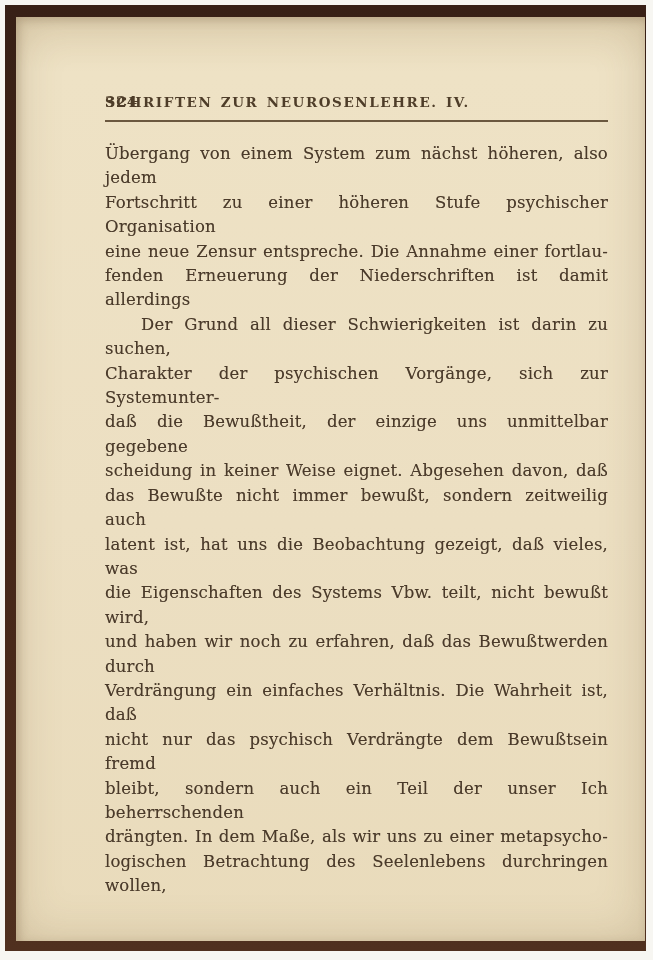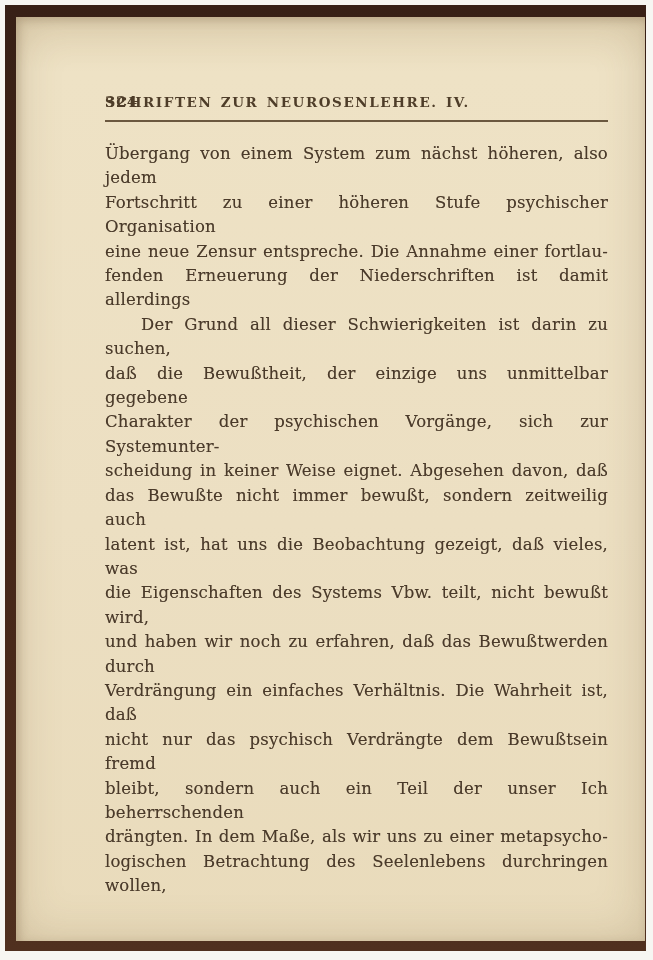--- a/index.html
+++ b/index.html
@@ -97,22 +97,22 @@
 
       <div class="para">
         <div class="line">Übergang von einem System zum nächst höheren, also jedem</div>
         <div class="line">Fortschritt zu einer höheren Stufe psychischer Organisation</div>
         <div class="line">eine neue Zensur entspreche. Die Annahme einer fortlau-</div>
         <div class="line">fenden Erneuerung der Niederschriften ist damit allerdings</div>
       </div>
 
       <div class="para">
         <div class="line indent">Der Grund all dieser Schwierigkeiten ist darin zu suchen,</div>
+        <div class="line">Charakter der psychischen Vorgänge, sich zur Systemunter-</div>
         <div class="line">daß die Bewußtheit, der einzige uns unmittelbar gegebene</div>
-        <div class="line">Charakter der psychischen Vorgänge, sich zur Systemunter-</div>
         <div class="line">scheidung in keiner Weise eignet. Abgesehen davon, daß</div>
         <div class="line">das Bewußte nicht immer bewußt, sondern zeitweilig auch</div>
         <div class="line">latent ist, hat uns die Beobachtung gezeigt, daß vieles, was</div>
         <div class="line">die Eigenschaften des Systems Vbw. teilt, nicht bewußt wird,</div>
         <div class="line">und haben wir noch zu erfahren, daß das Bewußtwerden durch</div>
         <div class="line">Verdrängung ein einfaches Verhältnis. Die Wahrheit ist, daß</div>
         <div class="line">nicht nur das psychisch Verdrängte dem Bewußtsein fremd</div>
         <div class="line">bleibt, sondern auch ein Teil der unser Ich beherrschenden</div>
         <div class="line">drängten. In dem Maße, als wir uns zu einer metapsycho-</div>
         <div class="line">logischen Betrachtung des Seelenlebens durchringen wollen,</div>

